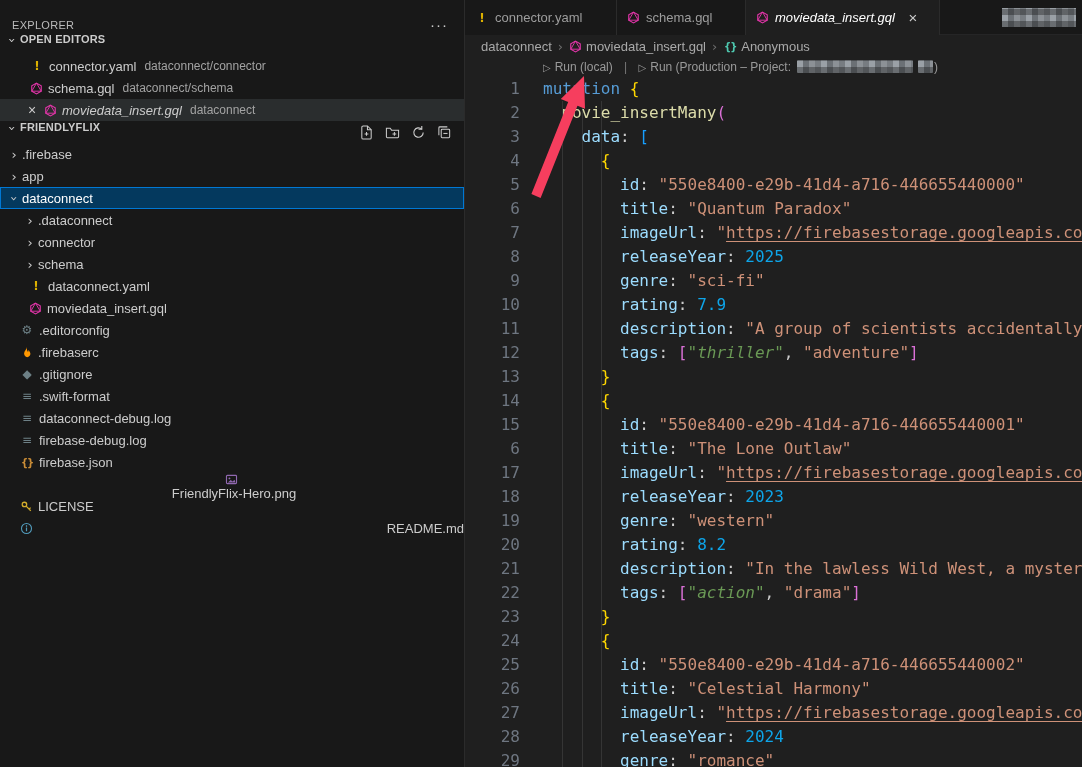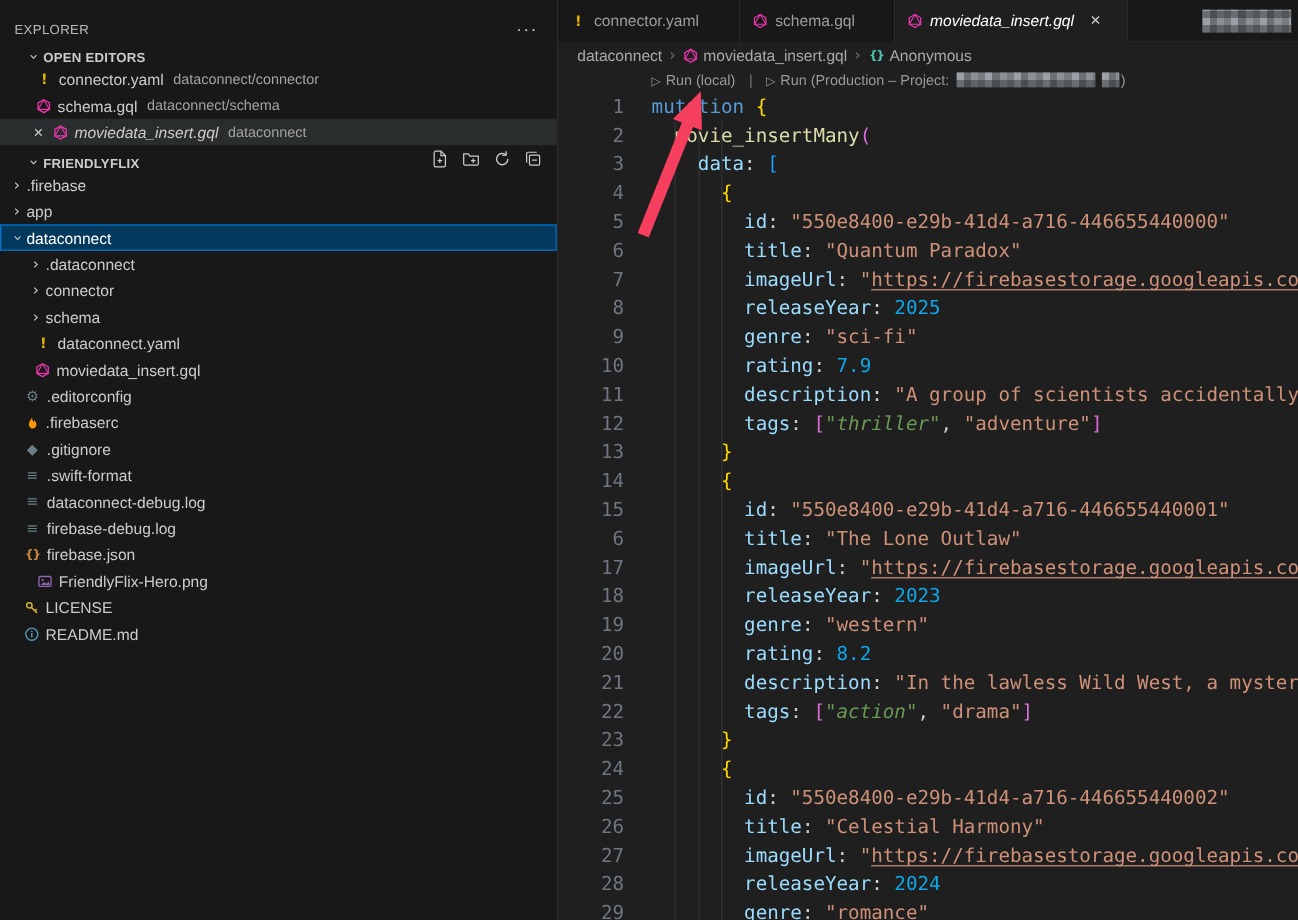--- a/index.html
+++ b/index.html
@@ -3,21 +3,21 @@
 <meta charset="utf-8">
 <style>
   *{box-sizing:border-box;margin:0;padding:0}
   html,body{width:1082px;height:767px;overflow:hidden}
   body{background:#1f1f1f;font-family:"Liberation Sans",sans-serif;color:#ccc;position:relative;font-size:13px}
 
   
   .sidebar{position:absolute;left:0;top:0;width:465px;height:767px;background:#181818;border-right:1px solid #2b2b2b;overflow:hidden}
   .sb-header{height:33px;display:flex;align-items:center;justify-content:space-between;padding:16px 16px 0 12px;font-size:11px;color:#bbb;letter-spacing:.3px}
   .sb-more{font-size:15px;letter-spacing:1px;color:#ccc;cursor:pointer}
-  .section-header{height:22px;display:flex;align-items:flex-end;font-weight:bold;font-size:11px;color:#ccc;padding-left:20px;position:relative;letter-spacing:.2px}
+  .section-header{height:22px;display:flex;align-items:flex-start;font-weight:bold;font-size:11px;color:#ccc;padding-left:4px;position:relative;letter-spacing:.2px}
   .chev{width:16px;text-align:center;font-size:13px;color:#ccc;display:inline-block;flex:none;font-family:"DejaVu Sans",sans-serif;font-weight:normal}
   .chev.expanded{transform:rotate(90deg)}
   .sec-actions{position:absolute;right:10px;top:2px;display:flex;gap:7px}
   .act-btn{width:19px;height:19px;display:flex;align-items:center;justify-content:center;border-radius:3px;cursor:pointer}
   .act-btn svg{width:15px;height:15px}
   .row{height:22px;display:flex;align-items:center;white-space:nowrap;cursor:pointer}
   .oe-row{padding-left:30px}
   .oe-row.active{padding-left:28px;background:#2a2d2e}
   .oe-close{width:16px;font-size:14px;color:#ccc;flex:none}
   .ic{width:14px;display:inline-flex;justify-content:center;align-items:center;margin-right:5px;flex:none;font-family:"DejaVu Sans",sans-serif}
@@ -205,36 +205,36 @@
         <span class="tree-label">dataconnect-debug.log</span>
       </div>
       <div class="row tree-row" style="padding-left: 20px;">
         <span class="ic ic-grey">≡</span>
         <span class="tree-label">firebase-debug.log</span>
       </div>
       <div class="row tree-row" style="padding-left: 20px;">
         <span class="ic ic-braces">{}</span>
         <span class="tree-label">firebase.json</span>
       </div>
-      <div class="row tree-row" style="padding-left: 31px;">
+      <div class="row tree-row" style="padding-left: 4px; flex-direction: column;">
         <svg class="ic" viewBox="0 0 14 14">
           <rect x="1.6" y="2.6" width="10.8" height="8.8" rx="1" fill="none" stroke="#9068b0" stroke-width="1.2"></rect>
           <circle cx="4.8" cy="5.8" r="1" fill="#9068b0"></circle>
           <path d="M3 10.2l3.2-2.7 2 1.6 2-1.9 1.2 3z" fill="#9068b0"></path>
         </svg>
         <span class="tree-label">FriendlyFlix-Hero.png</span>
       </div>
       <div class="row tree-row" style="padding-left: 20px;">
         <svg class="ic" viewBox="0 0 14 14">
           <circle cx="4.8" cy="4.8" r="2.4" fill="none" stroke="#d4ad2c" stroke-width="1.4"></circle>
           <path d="M6.6 6.6l5 5m-1.8-1.8l1.6-1.6" stroke="#d4ad2c" stroke-width="1.4" fill="none"></path>
         </svg>
         <span class="tree-label">LICENSE</span>
       </div>
-      <div class="row tree-row" style="padding-left: 20px;">
+      <div class="row tree-row" style="padding-left: 20px; justify-content: space-between;">
         <svg class="ic" viewBox="0 0 14 14">
           <circle cx="7" cy="7" r="5.4" fill="none" stroke="#519aba" stroke-width="1.2"></circle>
           <path d="M7 6v4M7 3.6v1.5" stroke="#519aba" stroke-width="1.3"></path>
         </svg>
         <span class="tree-label">README.md</span>
       </div>
     </div>
 </div>
 
 <div class="editor">

